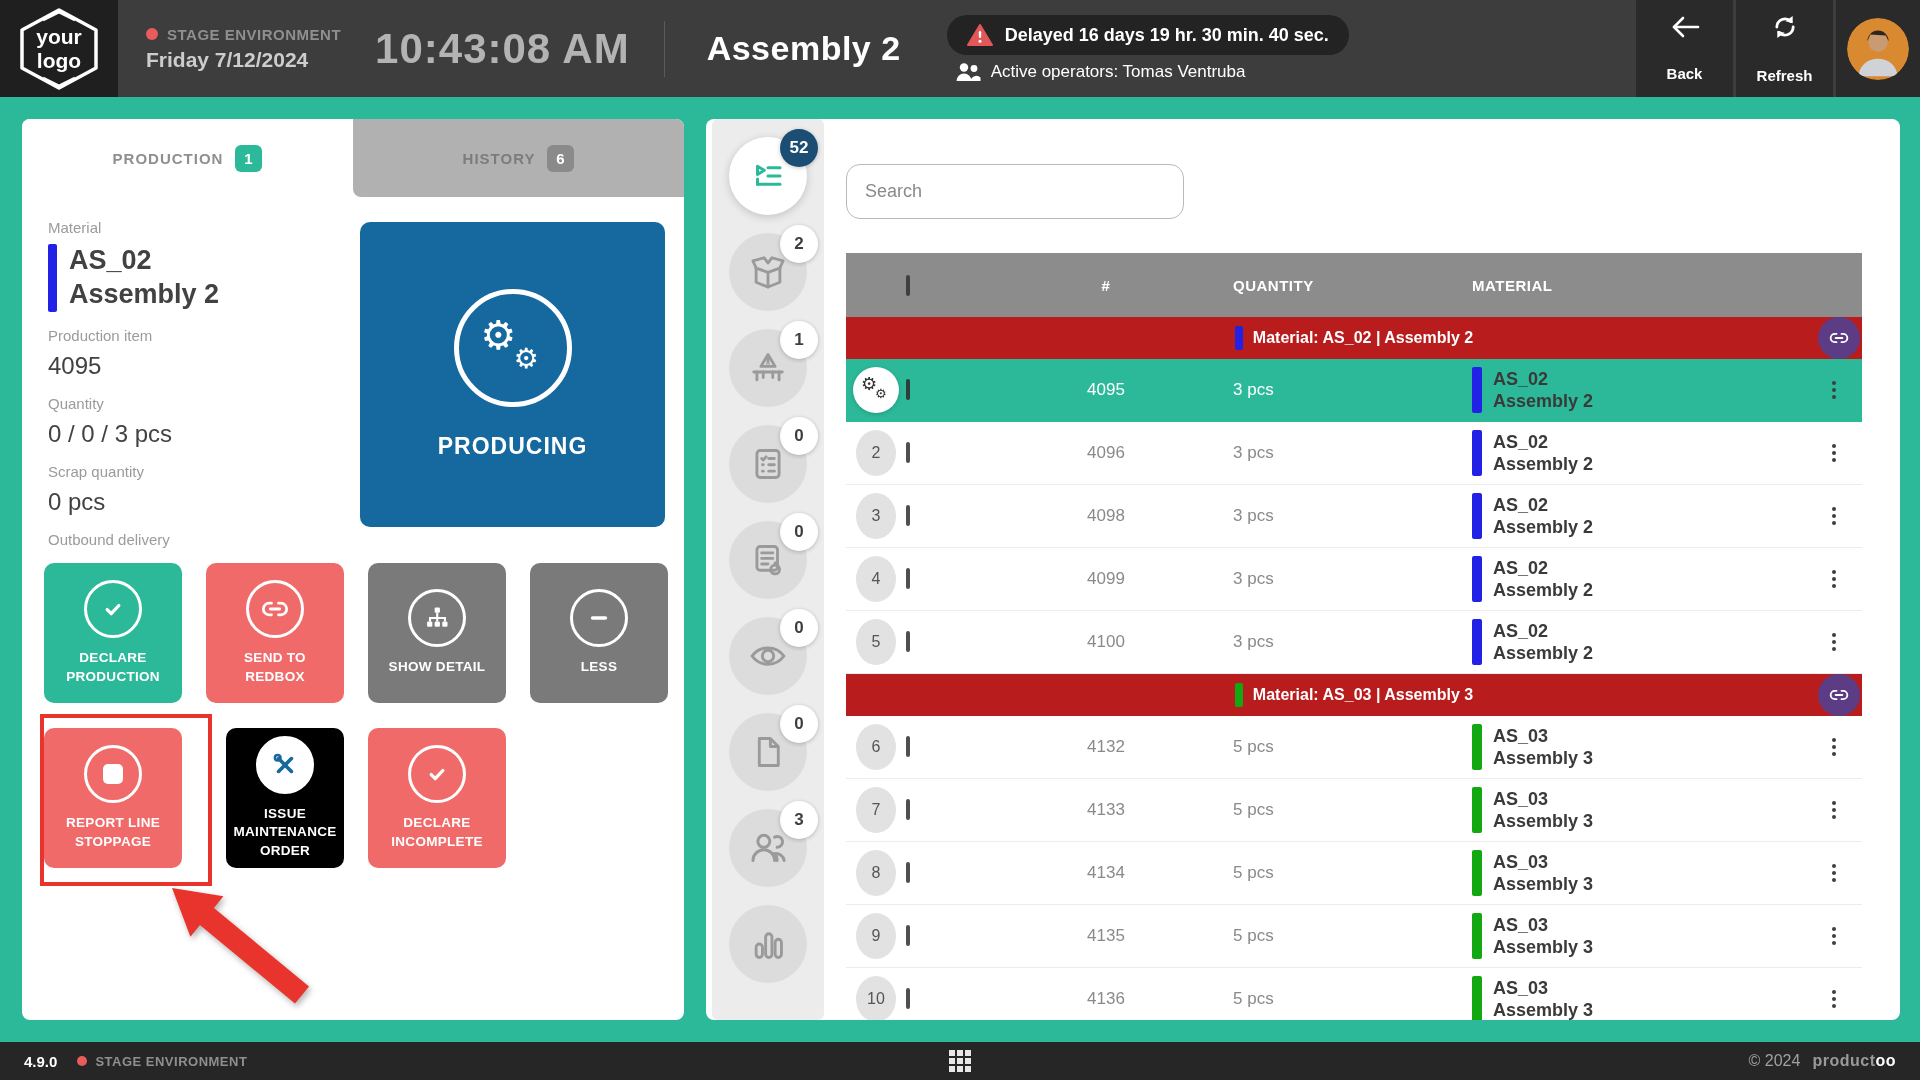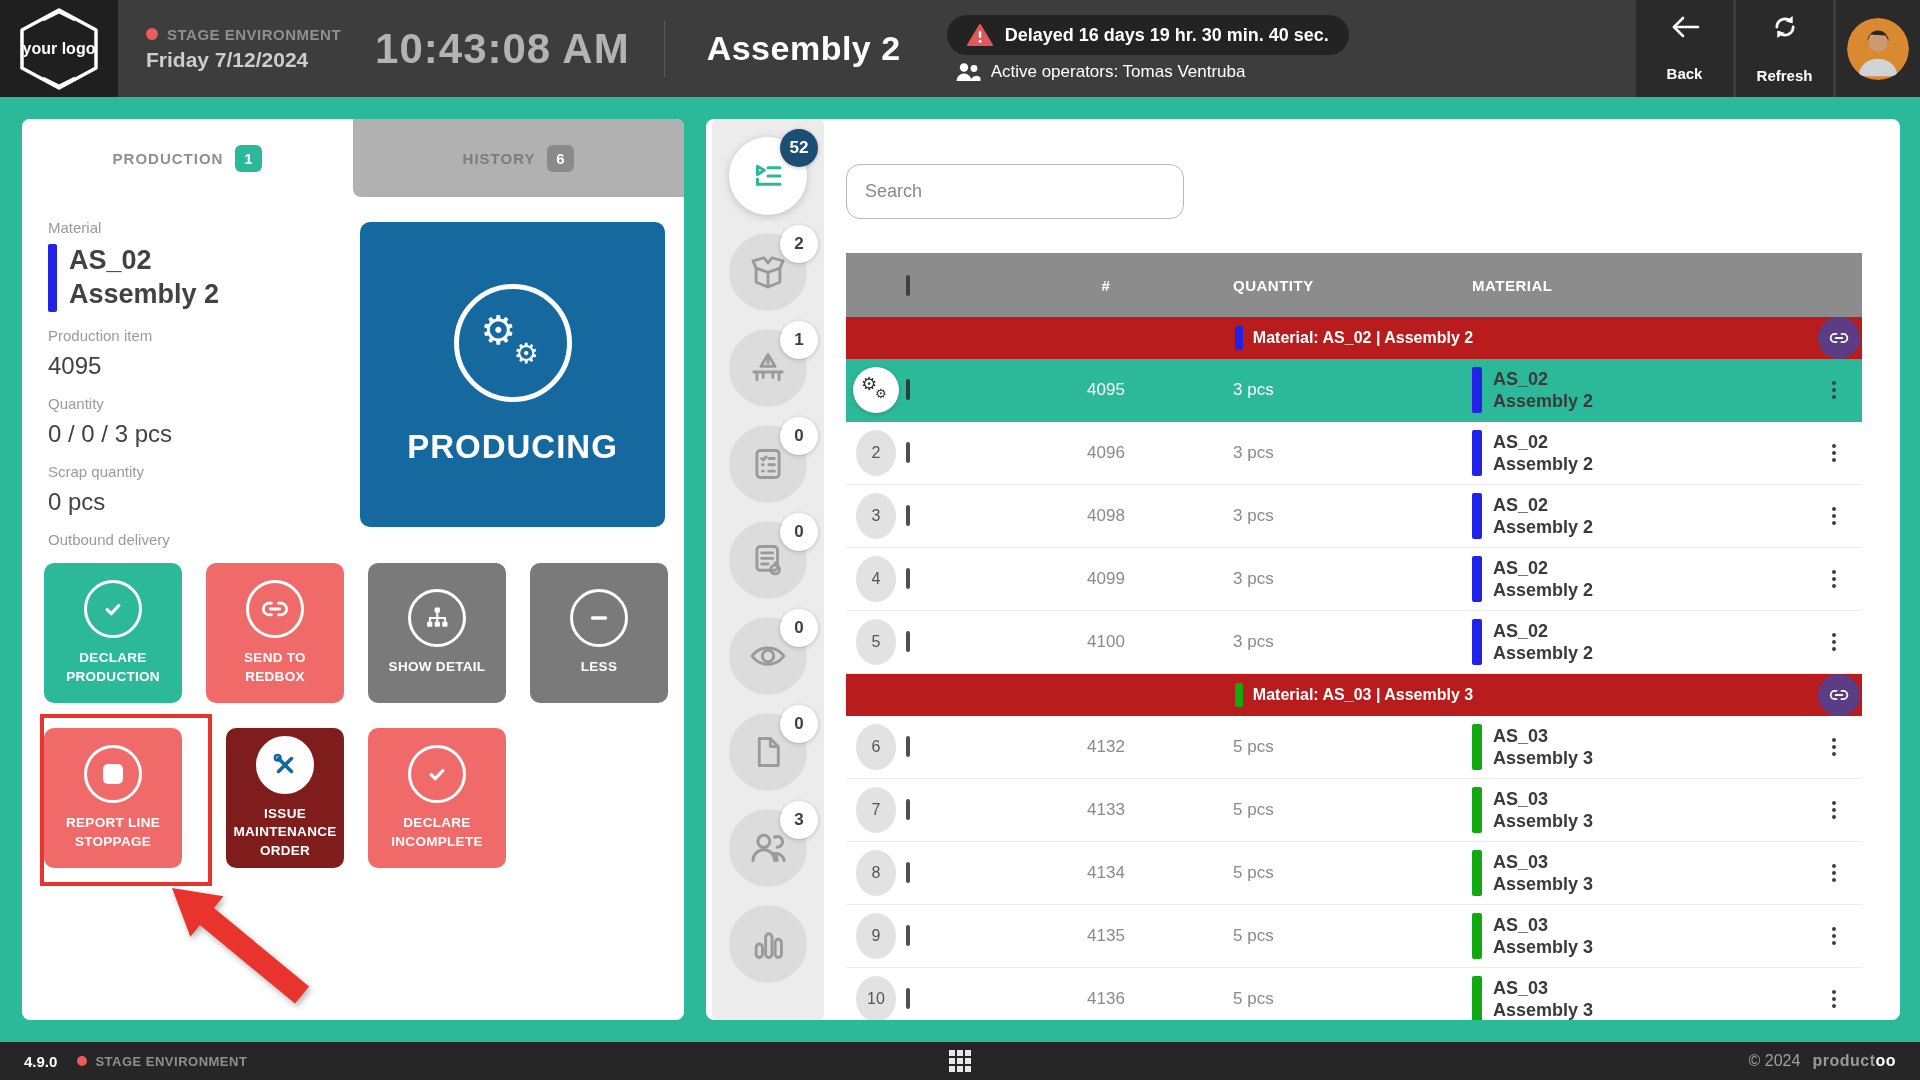--- a/index.html
+++ b/index.html
@@ -9,21 +9,21 @@
     background:#2cb99a;
     font-family:"Liberation Sans", sans-serif;
     -webkit-font-smoothing:antialiased;
   }
   svg { display:block; }
 
   
   .header { position:absolute; top:0; left:0; width:1920px; height:97px; background:#3d3d3d; display:flex; align-items:stretch; z-index:5; }
   .logo-block { width:118px; background:#1f1f1f; display:flex; align-items:center; justify-content:center; position:relative; }
   .logo-wrap { position:relative; width:92px; height:92px; display:flex; align-items:center; justify-content:center; }
-  .logo-text { position:absolute; width:100%; text-align:center; color:#fff; font-size:16px; font-weight:bold; }
+  .logo-text { position:absolute; width:100%; text-align:center; color:#fff; font-size:21px; font-weight:bold; }
   .env { display:flex; flex-direction:column; justify-content:center; margin-left:28px; gap:5px; }
   .env-row1 { display:flex; align-items:center; gap:9px; color:#8f8f8f; font-size:15px; font-weight:bold; letter-spacing:.5px; }
   .dot { width:12px; height:12px; border-radius:50%; background:#e85c5c; }
   .env-date { color:#cdcdcd; font-size:21px; font-weight:bold; }
   .clock { color:#b3b3b3; font-size:42px; font-weight:bold; margin-left:34px; align-self:center; letter-spacing:1px; }
   .hdr-divider { width:1px; height:56px; background:#5a5a5a; margin-left:34px; align-self:center; }
   .hdr-title { color:#fff; font-size:34px; font-weight:bold; margin-left:42px; align-self:center; letter-spacing:.5px; }
   .status-group { margin-left:46px; align-self:center; display:flex; flex-direction:column; gap:7px; }
   .delay-pill { background:#232323; border-radius:22px; padding:8px 20px; display:flex; align-items:center; gap:12px; color:#ffffff; font-size:18px; font-weight:bold; width:max-content; }
   .operators { display:flex; align-items:center; gap:10px; color:#fff; font-size:17px; padding-left:8px; }
@@ -47,28 +47,28 @@
   .f-value { color:#424242; font-size:24px; margin-top:8px; }
   .material-value { display:flex; margin-top:8px; }
   .material-bar { width:9px; background:#2222e6; border-radius:2px; margin-right:12px; }
   .material-text { font-size:27px; font-weight:bold; color:#424242; line-height:1.25; }
 
   .producing-tile { position:absolute; left:338px; top:103px; width:305px; height:305px; background:#16699e; border-radius:10px; display:flex; flex-direction:column; align-items:center; justify-content:center; gap:26px; cursor:pointer; }
   .producing-circle { width:118px; height:118px; border:5px solid #fff; border-radius:50%; position:relative; }
   .gear { position:absolute; color:#fff; font-family:"DejaVu Sans", sans-serif; }
   .producing-circle .g1 { font-size:40px; left:22px; top:18px; }
   .producing-circle .g2 { font-size:28px; left:55px; top:48px; }
-  .producing-label { color:#fff; font-size:33px; font-weight:bold; letter-spacing:1px; }
+  .producing-label { color:#fff; font-size:23px; font-weight:bold; letter-spacing:1px; }
 
   .actions { position:absolute; left:22px; top:444px; display:grid; grid-template-columns:repeat(4,138px); gap:25px 24px; }
   .action { height:140px; border-radius:10px; display:flex; flex-direction:column; align-items:center; justify-content:center; gap:11px; padding:8px 10px; text-align:center; color:#fff; font-size:13.5px; font-weight:bold; line-height:1.35; letter-spacing:.3px; cursor:pointer; }
   .action.teal { background:#2cb99a; }
   .action.red { background:#f16a6a; }
   .action.gray { background:#7a7a7a; }
-  .action.blue { background:#7f1d1d;margin-left:20px; }
+  .action.blue { background:#000000;margin-left:20px; }
   .icon-circle { width:58px; height:58px; border:3px solid #fff; border-radius:50%; display:flex; align-items:center; justify-content:center; flex:none; position:relative; }
   .icon-circle.filled { background:#fff; border-color:#fff; }
   .stop-square { width:20px; height:20px; background:#fff; border-radius:5px; }
 
   
   .rail { position:absolute; left:712px; top:119px; width:112px; height:901px; background:#ececec; border-radius:6px; display:flex; flex-direction:column; align-items:center; padding-top:18px; gap:18px; z-index:3; }
   .rail-item { width:78px; height:78px; border-radius:50%; background:#dcdcdc; display:flex; align-items:center; justify-content:center; position:relative; cursor:pointer; flex:none; }
   .rail-item.active { background:#fff; box-shadow:0 2px 8px rgba(0,0,0,.18); }
   .rail-badge { position:absolute; top:-8px; right:-11px; min-width:38px; height:38px; border-radius:50%; background:#fff; color:#3f3f3f; font-size:17px; font-weight:bold; display:flex; align-items:center; justify-content:center; box-shadow:0 1px 4px rgba(0,0,0,.22); }
   .rail-badge.primary { background:#1c4e73; color:#fff; }

